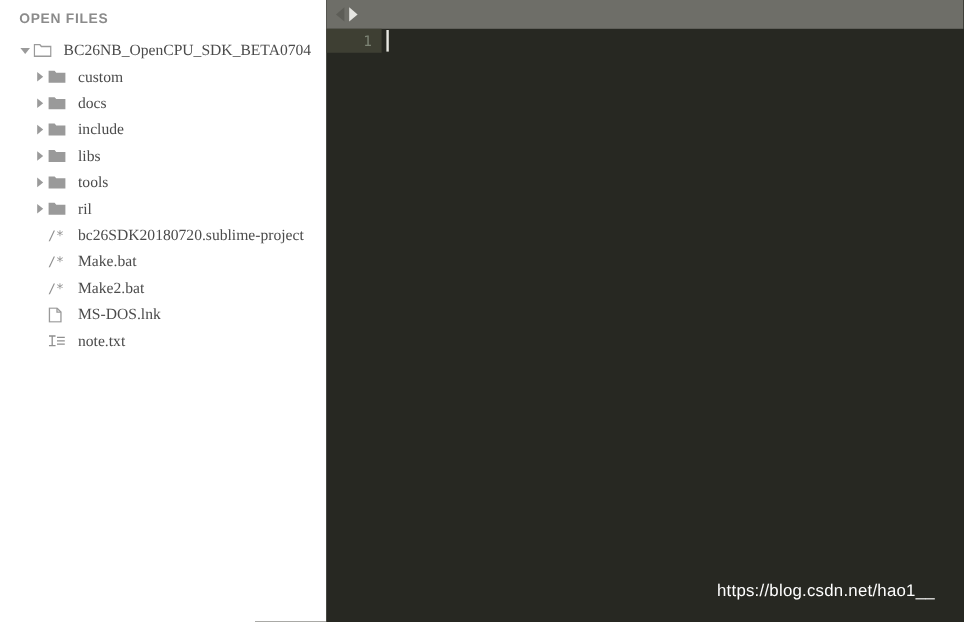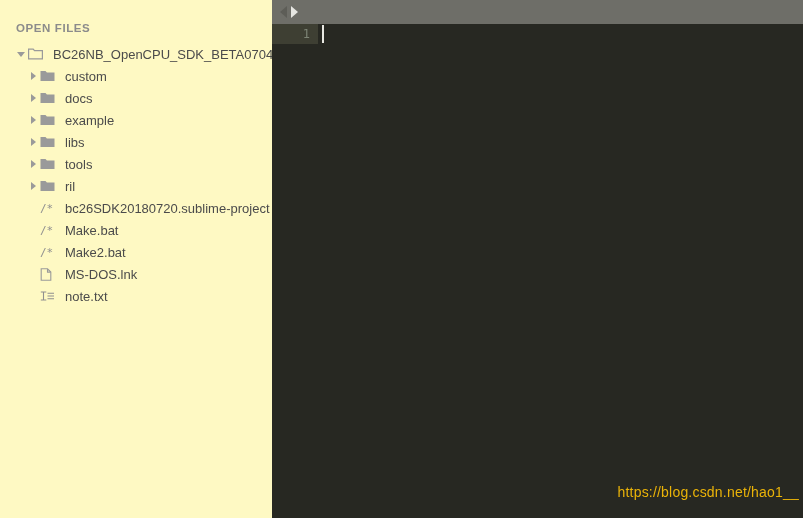--- a/index.html
+++ b/index.html
@@ -18,26 +18,26 @@
     position: relative;
     width: 803px;
     height: 518px;
     display: flex;
   }
 
   
   .sidebar {
     width: 272px;
     height: 518px;
-    background: #fef9c3;
+    background: #ffffff;
     flex: 0 0 272px;
     position: relative;
     overflow: hidden;
     box-sizing: border-box;
-    padding-top: 12px;
+    padding-top: 0;
   }
   .section-header {
     font-size: 11.5px;
     font-weight: bold;
     letter-spacing: 0.6px;
     color: #8b8b8b;
     padding-left: 16px;
     text-transform: uppercase;
   }
   .section-open-files { margin-top: 8px; line-height: 16px; }
@@ -61,21 +61,21 @@
     align-items: center;
     justify-content: center;
   }
   .row .ico {
     width: 20px;
     flex: 0 0 20px;
     display: flex;
     align-items: center;
     justify-content: flex-start;
   }
-  .row .label { padding-left: 5px; }
+  .row .label { padding-left: 5px; font-family: Liberation Serif, serif; }
 
   
   .lvl0 { padding-left: 14px; }
   .lvl1 { padding-left: 26px; }
   .lvl1f { padding-left: 26px; }
 
   
   .tri-right {
     width: 0; height: 0;
     border-left: 5px solid #9a9a9a;
@@ -149,23 +149,23 @@
   .cursor {
     position: absolute;
     left: 4px;
     top: 1px;
     width: 2px;
     height: 18px;
     background: #e8e8e2;
   }
   .watermark {
     position: absolute;
-    right: 4px;
+    right: 24px;
     bottom: 18px;
-    color: #eab308;
+    color: #ffffff;
     font-size: 14px;
     letter-spacing: 0.2px;
   }
 </style>
 </head>
 <body>
 
 <div class="app">
 
   <div class="sidebar">
@@ -214,21 +214,21 @@
 
       <div class="row lvl1">
         <span class="twisty">
             <span class="tri-right"></span>
           </span>
         <span class="ico">
           <svg width="15" height="12" viewBox="0 0 15 12">
               <path d="M0.5 1 h5 l1.4 1.6 h7.6 v8.4 h-14 z" fill="#9a9a9a"></path>
             </svg>
         </span>
-        <span class="label">example</span>
+        <span class="label">include</span>
       </div>
 
 
       <div class="row lvl1">
         <span class="twisty">
             <span class="tri-right"></span>
           </span>
         <span class="ico">
           <svg width="15" height="12" viewBox="0 0 15 12">
               <path d="M0.5 1 h5 l1.4 1.6 h7.6 v8.4 h-14 z" fill="#9a9a9a"></path>

